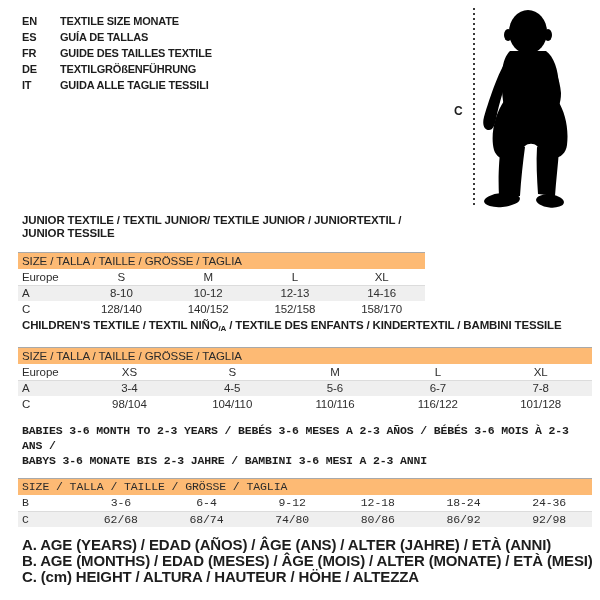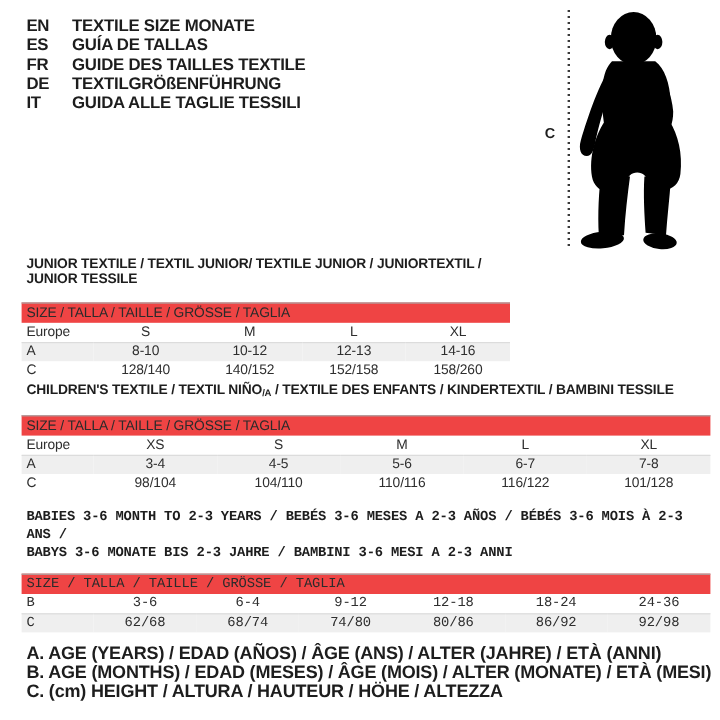--- a/index.html
+++ b/index.html
@@ -5,21 +5,21 @@
   * { margin:0; padding:0; box-sizing:border-box; }
   html,body { background:#fff; }
   .canvas {
     position:relative; width:600px; height:600px; background:#ffffff;
     font-family:"Liberation Sans", sans-serif; color:#1d1d1d; overflow:hidden;
   }
 
   
   .lang-list { position:absolute; left:22px; top:13px; }
   .lang-row { display:flex; height:16px; align-items:center;
-              font-weight:700; font-size:14px; letter-spacing:-0.2px; }
+              font-weight:700; font-size:11px; letter-spacing:-0.2px; }
   .lang-code { width:38px; }
 
   
   .figure { position:absolute; left:440px; top:0; width:160px; height:215px; }
   .dotted-line { position:absolute; left:33px; top:8px; width:2px; height:198px;
     background:repeating-linear-gradient(to bottom,#3a3a3a 0 2px,transparent 2px 5px); }
   .measure-label { position:absolute; left:14px; top:104px;
     font-weight:700; font-size:12px; }
   .baby-svg { position:absolute; left:40px; top:7px; }
 
@@ -28,21 +28,21 @@
   .s1 { top:214px; width:407px; }
   .s2 { top:319px; width:574px; }
   .s3 { top:423px; width:574px;font-family:Liberation Mono, monospace; }
   .tbl-title { font-weight:700; font-size:11.5px; line-height:13px;
                letter-spacing:-0.15px; padding-left:4px; }
   .s1 .tbl-title, .s2 .tbl-title { margin-bottom:12px; }
   .s3 .tbl-title-block { margin-bottom:10px; }
   .s3 .tbl-title { line-height:15px; }
   .sub-script { font-size:8px; vertical-align:-2px; }
 
-  .size-bar { height:17px; background:#ef4444; border-top:1px solid #a9a9a9;
+  .size-bar { height:17px; background:#fdba74; border-top:1px solid #a9a9a9;
     color:#2b2b2b; font-size:11.5px; line-height:16px; padding-left:4px;
     letter-spacing:-0.1px; }
   table { width:100%; border-collapse:collapse; table-layout:fixed;
           font-size:11.5px; color:#2e2e2e; letter-spacing:-0.1px; }
   col.label-col { width:60px; }
   th, td { height:16px; padding:0; text-align:center; font-weight:400; }
   th { text-align:left; padding-left:4px; }
   tr.first-body th, tr.first-body td { border-bottom:1px solid #dcdcdc; }
   tr.stripe { background:#efefef; }
 
@@ -128,21 +128,21 @@
         <td>8-10</td>
         <td>10-12</td>
         <td>12-13</td>
         <td>14-16</td>
       </tr>
       <tr>
         <th>C</th>
         <td>128/140</td>
         <td>140/152</td>
         <td>152/158</td>
-        <td>158/260</td>
+        <td>158/170</td>
       </tr>
     </tbody>
       </table>
   </section>
 
   <section class="section s2">
     <div class="tbl-title">
       <span>CHILDREN'S TEXTILE / TEXTIL NIÑO</span><span class="sub-script">/A</span><span> / TEXTILE DES ENFANTS / KINDERTEXTIL / BAMBINI TESSILE</span>
     </div>
     <div class="size-bar">SIZE / TALLA / TAILLE / GRÖSSE / TAGLIA</div>

